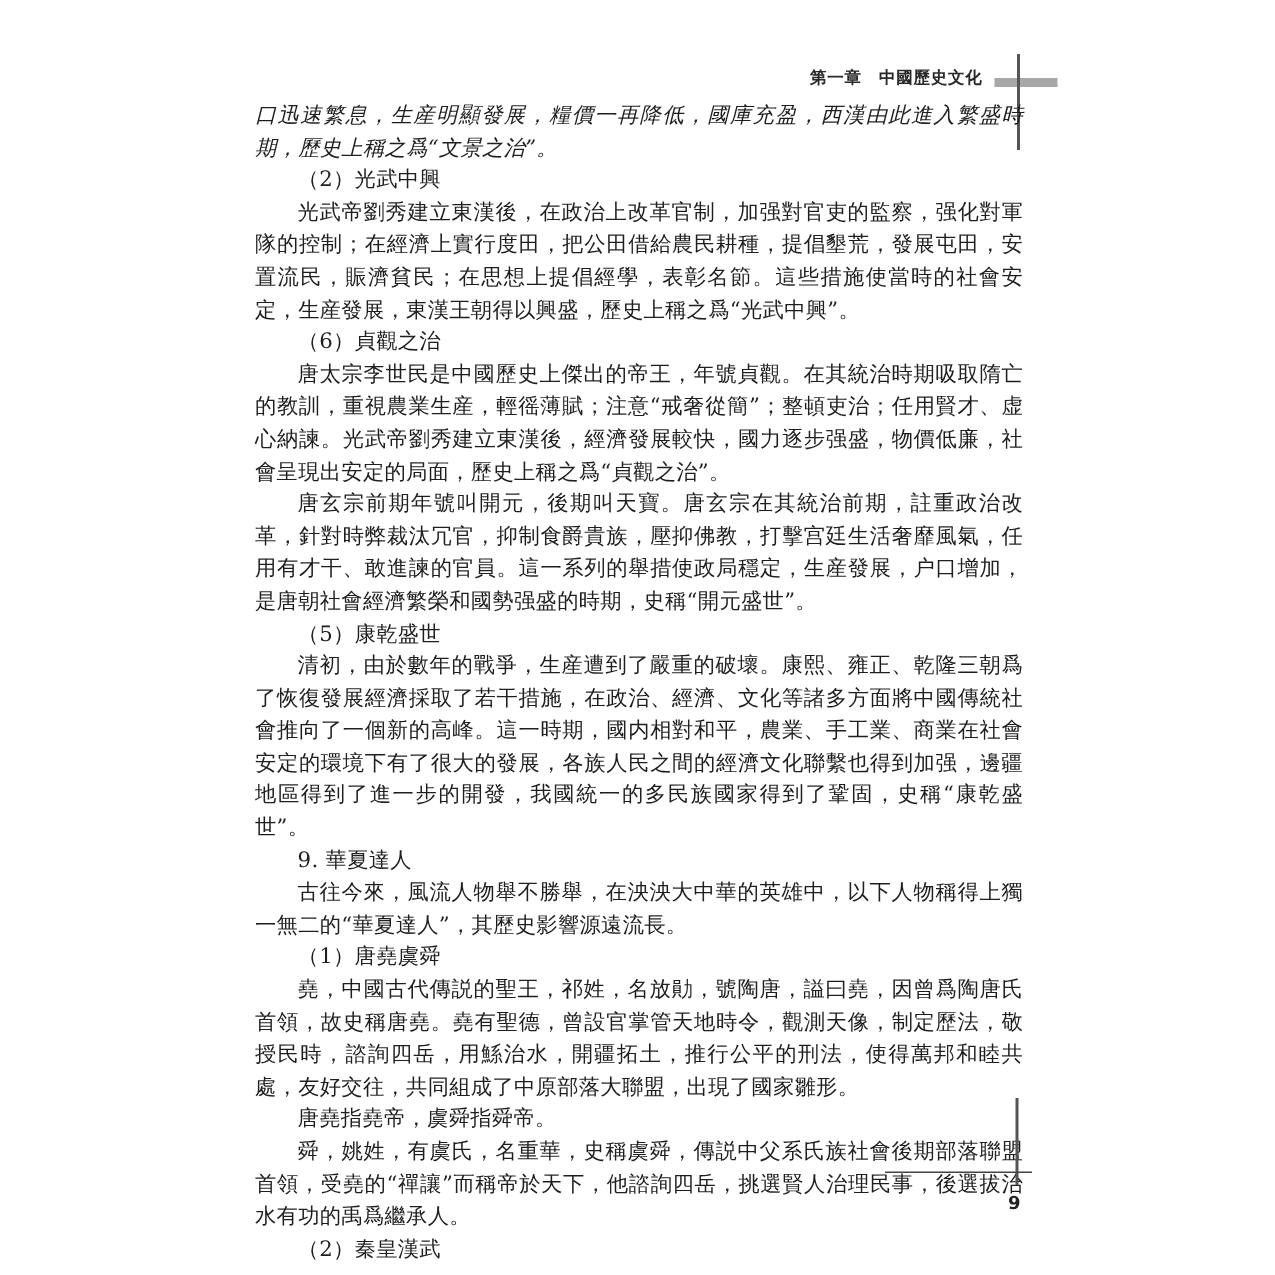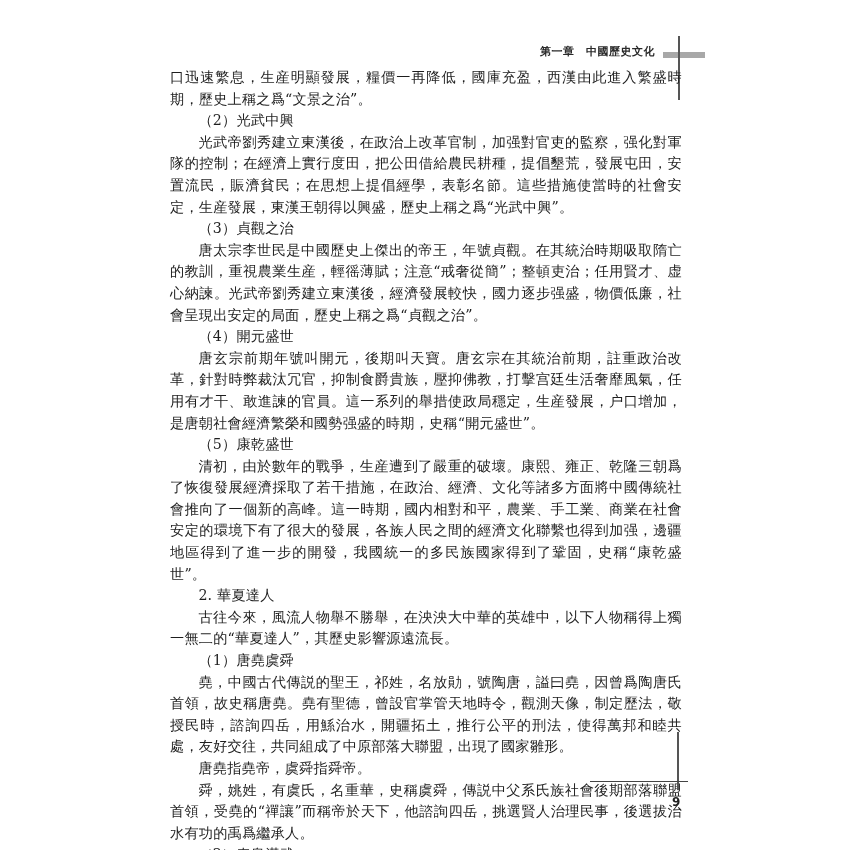--- a/index.html
+++ b/index.html
@@ -86,45 +86,45 @@
       letter-spacing: 0.2px;
     }
     .body-text p {
       margin: 0;
     }
     .indent {
       text-indent: 2em;
     }
     .cont {
       text-indent: 0;
+      font-style: italic;
     }
     .heading {
       text-indent: 2em;
     }
   </style>
 </head>
 <body>
 
 <div class="page">
 
   <div class="running-header">第一章　中國歷史文化</div>
   <div class="header-bar"></div>
   <div class="top-vline"></div>
 
   <div class="body-text">
     <p class="cont">口迅速繁息，生産明顯發展，糧價一再降低，國庫充盈，西漢由此進入繁盛時期，歷史上稱之爲“文景之治”。</p>
     <p class="heading">（2）光武中興</p>
     <p class="indent">光武帝劉秀建立東漢後，在政治上改革官制，加强對官吏的監察，强化對軍隊的控制；在經濟上實行度田，把公田借給農民耕種，提倡墾荒，發展屯田，安置流民，賑濟貧民；在思想上提倡經學，表彰名節。這些措施使當時的社會安定，生産發展，東漢王朝得以興盛，歷史上稱之爲“光武中興”。</p>
-    <p class="heading">（3）貞觀之治</p>
+    <p class="heading">（6）貞觀之治</p>
     <p class="indent">唐太宗李世民是中國歷史上傑出的帝王，年號貞觀。在其統治時期吸取隋亡的教訓，重視農業生産，輕徭薄賦；注意“戒奢從簡”；整頓吏治；任用賢才、虚心納諫。光武帝劉秀建立東漢後，經濟發展較快，國力逐步强盛，物價低廉，社會呈現出安定的局面，歷史上稱之爲“貞觀之治”。</p>
-    <p class="heading">（4）開元盛世</p>
     <p class="indent">唐玄宗前期年號叫開元，後期叫天寶。唐玄宗在其統治前期，註重政治改革，針對時弊裁汰冗官，抑制食爵貴族，壓抑佛教，打擊宫廷生活奢靡風氣，任用有才干、敢進諫的官員。這一系列的舉措使政局穩定，生産發展，户口增加，是唐朝社會經濟繁榮和國勢强盛的時期，史稱“開元盛世”。</p>
     <p class="heading">（5）康乾盛世</p>
     <p class="indent">清初，由於數年的戰爭，生産遭到了嚴重的破壞。康熙、雍正、乾隆三朝爲了恢復發展經濟採取了若干措施，在政治、經濟、文化等諸多方面將中國傳統社會推向了一個新的高峰。這一時期，國内相對和平，農業、手工業、商業在社會安定的環境下有了很大的發展，各族人民之間的經濟文化聯繫也得到加强，邊疆地區得到了進一步的開發，我國統一的多民族國家得到了鞏固，史稱“康乾盛世”。</p>
-    <p class="heading">2. 華夏達人</p>
+    <p class="heading">9. 華夏達人</p>
     <p class="indent">古往今來，風流人物舉不勝舉，在泱泱大中華的英雄中，以下人物稱得上獨一無二的“華夏達人”，其歷史影響源遠流長。</p>
     <p class="heading">（1）唐堯虞舜</p>
     <p class="indent">堯，中國古代傳説的聖王，祁姓，名放勛，號陶唐，謚曰堯，因曾爲陶唐氏首領，故史稱唐堯。堯有聖德，曾設官掌管天地時令，觀測天像，制定歷法，敬授民時，諮詢四岳，用鯀治水，開疆拓土，推行公平的刑法，使得萬邦和睦共處，友好交往，共同組成了中原部落大聯盟，出現了國家雛形。</p>
     <p class="indent">唐堯指堯帝，虞舜指舜帝。</p>
     <p class="indent">舜，姚姓，有虞氏，名重華，史稱虞舜，傳説中父系氏族社會後期部落聯盟首領，受堯的“禪讓”而稱帝於天下，他諮詢四岳，挑選賢人治理民事，後選拔治水有功的禹爲繼承人。</p>
     <p class="heading">（2）秦皇漢武</p>
 
   </div>
 
   <div class="bottom-vline"></div>

